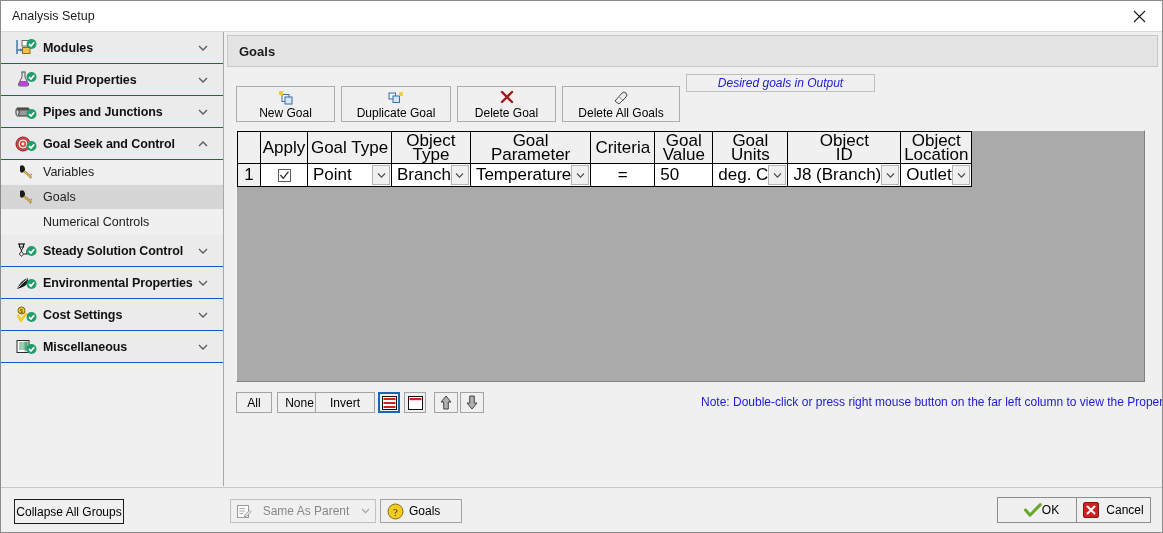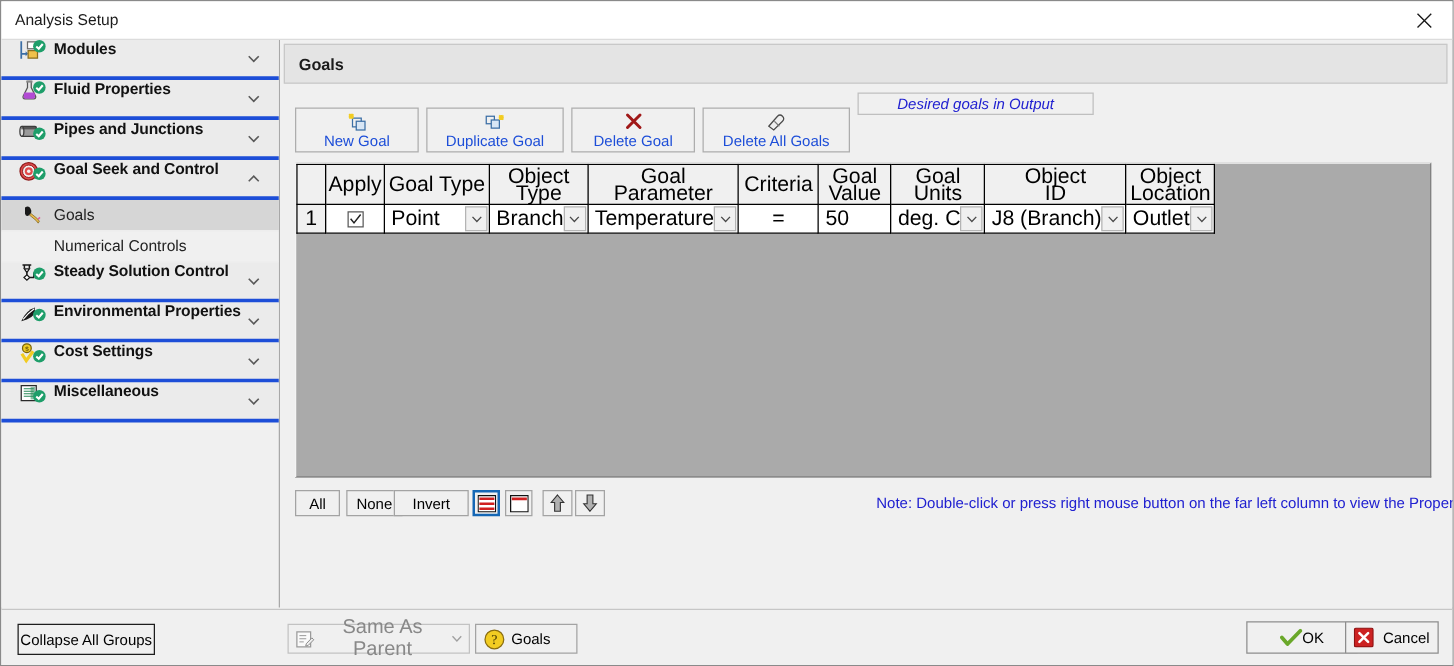--- a/index.html
+++ b/index.html
@@ -43,22 +43,22 @@
   #sidebar {
     position: absolute; left: 0; top: 31px;
     width: 223px; height: 454px;
     background: #f0f0f0;
     border-right: 1px solid #a8a8a8;
   }
   .grp {
     position: relative;
     height: 32px;
     background: #ebebeb;
-    border-bottom: 3px solid #1d4ed8;
-    display: flex; align-items: flex-start;
+    border-bottom: 1px solid #1d4ed8;
+    display: flex; align-items: center;
   }
   .grp .gicon {
     width: 34px; margin-left: 8px;
     display: flex; align-items: center; justify-content: center;
   }
   .grp .glabel {
     font-weight: bold; font-size: 12.5px; color: #111;
     letter-spacing: -0.1px;
   }
   .grp .chev {
@@ -104,21 +104,21 @@
     position: absolute; top: 0;
     height: 36px;
     background: #f0f0f0;
     border: 1px solid #adadad;
     display: flex; flex-direction: column;
     align-items: center; justify-content: flex-start;
     padding-top: 2px;
     cursor: default;
   }
   .tbtn .ticon { height: 17px; display: flex; align-items: center; justify-content: center; }
-  .tbtn .tlabel { font-size: 12px; color: #1d4ed8; line-height: 15px; }
+  .tbtn .tlabel { font-size: 12px; color: #000000; line-height: 15px; }
 
   #desired-goals {
     position: absolute; left: 461px; top: 42px;
     width: 189px; height: 18px;
     background: #f0f0f0;
     border: 1px solid #bfbfbf;
     display: flex; align-items: center; justify-content: center;
     color: #2020d0; font-size: 12px; font-style: italic;
   }
 
@@ -204,21 +204,21 @@
     width: 110px; height: 25px;
     background: #f0f0f0; border: 1px solid #1d1d1d;
     display: flex; align-items: center; justify-content: center;
     font-size: 12px; cursor: default;
   }
   #parent-combo {
     position: absolute; left: 229px; top: 11px;
     width: 146px; height: 24px;
     background: #f0f0f0; border: 1px solid #c2c2c2;
     display: flex; align-items: center;
-    color: #888; font-size: 16px;
+    color: #888; font-size: 12px;
   }
   #parent-combo .pcicon { width: 26px; display: flex; justify-content: center; }
   #parent-combo .pctext { flex: 1; text-align: center; }
   #parent-combo .pcarrow { width: 20px; display: flex; justify-content: center; }
   #help-btn {
     position: absolute; left: 379px; top: 11px;
     width: 82px; height: 24px;
     background: #f0f0f0; border: 1px solid #a3a3a3;
     display: flex; align-items: center; cursor: default;
   }
@@ -315,20 +315,30 @@
           <circle cx="16.5" cy="11" r="5" fill="#1e9e6a"></circle>
           <path d="M14 11.2 L16 13 L19.2 9.2" stroke="#fff" stroke-width="1.7" fill="none"></path>
         </svg>
       </div>
       <div class="glabel">Goal Seek and Control</div>
       <svg class="chev" viewBox="0 0 12 12">
         <path d="M2 8 L6 4 L10 8" stroke="#5a5a5a" stroke-width="1.3" fill="none"></path>
       </svg>
     </div>
 
+    <div class="sub">
+      <div class="sicon">
+        <svg width="18" height="16" viewBox="0 0 18 16">
+          <path d="M3 2 Q6 0 7.5 3 Q9 6 6.5 8 Q4 10 3 7 Z" fill="#1a1a1a"></path>
+          <path d="M6.5 8 L12 12.5 L13.5 14.5 L14.5 13 L13 11 L7.8 6.8 Z" fill="#e8b84b" stroke="#6b5512" stroke-width="0.5"></path>
+          <path d="M13.4 11.4 L15 9.9" stroke="#e05a9a" stroke-width="1.2"></path>
+        </svg>
+      </div>
+      <div class="slabel">Variables</div>
+    </div>
 
     <div class="sub sel">
       <div class="sicon">
         <svg width="18" height="16" viewBox="0 0 18 16">
           <path d="M3 2 Q6 0 7.5 3 Q9 6 6.5 8 Q4 10 3 7 Z" fill="#1a1a1a"></path>
           <path d="M6.5 8 L12 12.5 L13.5 14.5 L14.5 13 L13 11 L7.8 6.8 Z" fill="#e8b84b" stroke="#6b5512" stroke-width="0.5"></path>
           <path d="M13.4 11.4 L15 9.9" stroke="#e05a9a" stroke-width="1.2"></path>
         </svg>
       </div>
       <div class="slabel">Goals</div>

